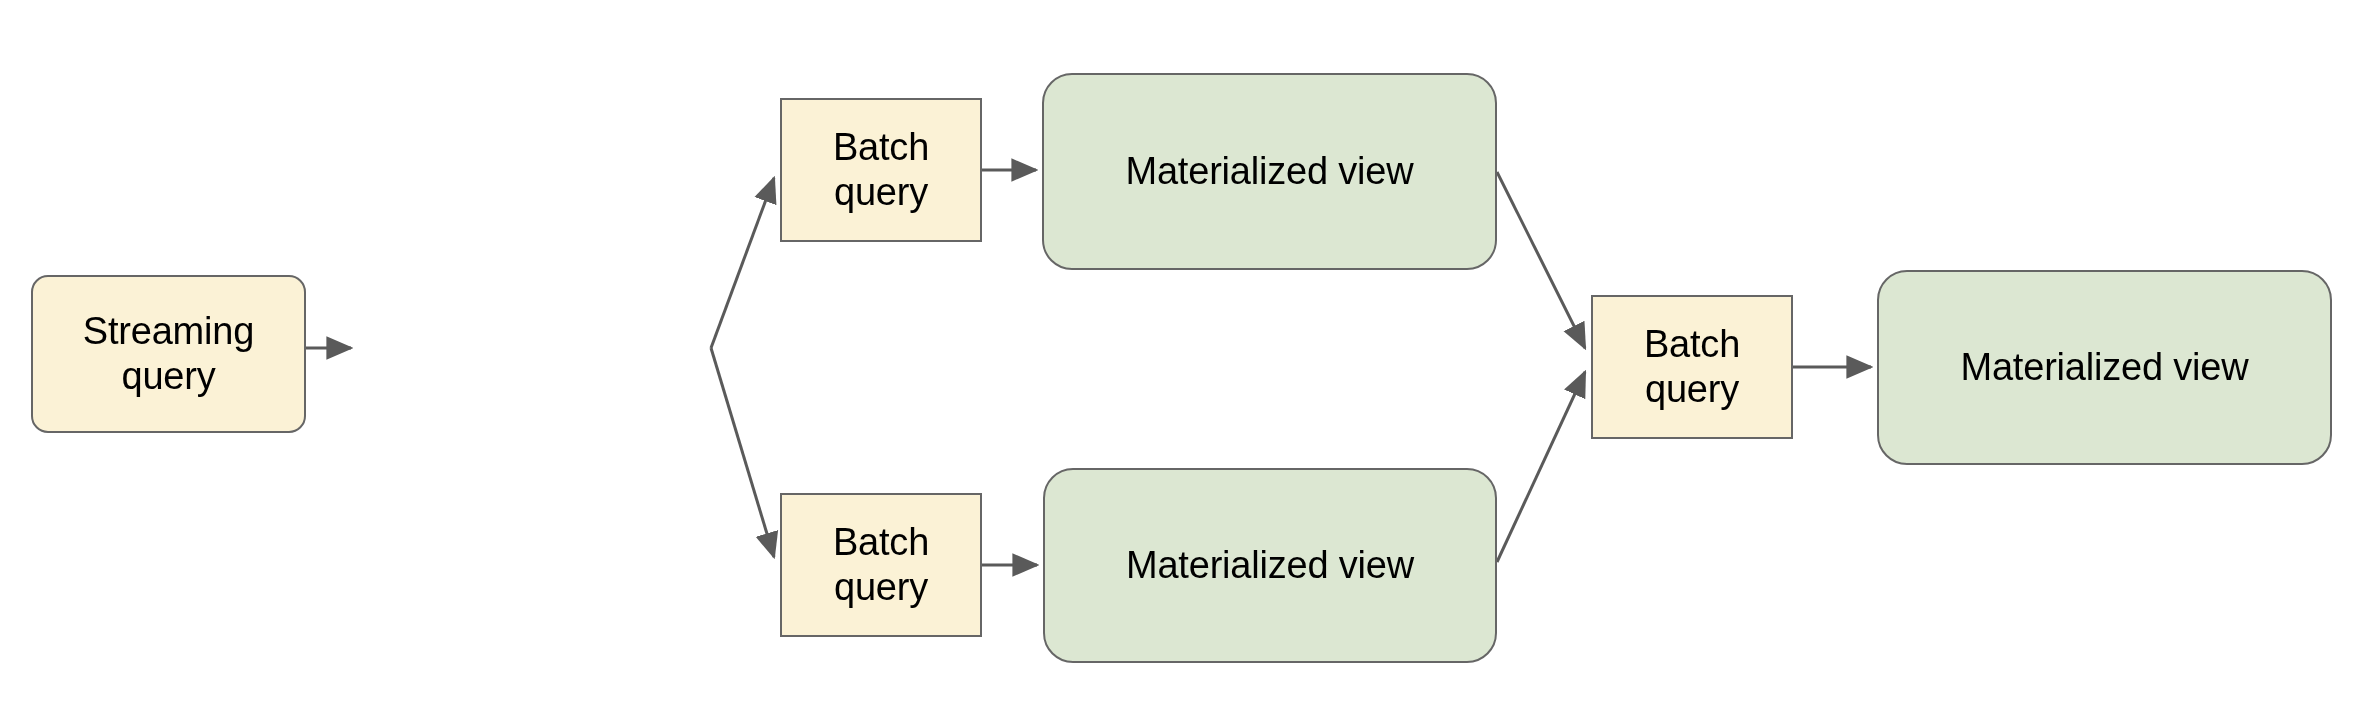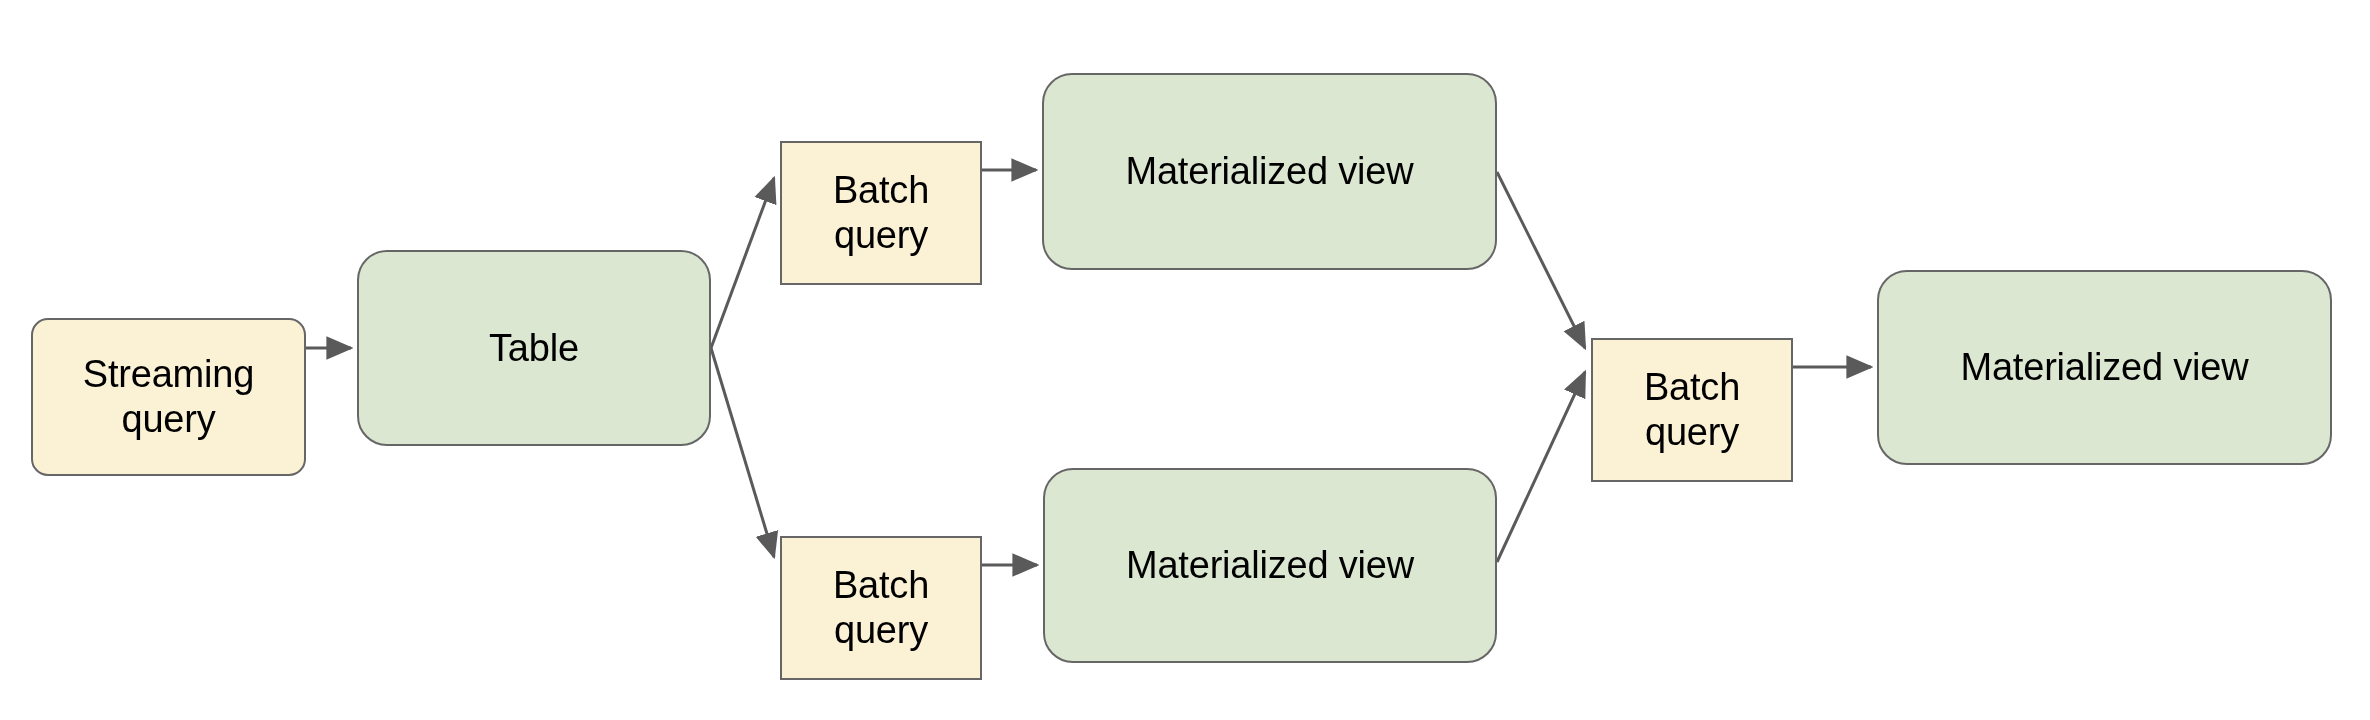--- a/index.html
+++ b/index.html
@@ -40,21 +40,20 @@
     z-index: 2;
   }
   .node .node-label {
     display: block;
     white-space: pre-line;
     padding: 0 8px;
   }
   .node.process {
     background: #FBF2D6;
     border-radius: 0;
-    margin-top: 43px;
   }
   .node.store {
     background: #DCE7D2;
     border-radius: 30px;
     align-items: center;
   }
 </style>
 </head>
 <body>
 
@@ -76,23 +75,20 @@
         <line x1="1497" y1="562" x2="1585" y2="372" marker-end="url(#arrowhead)"></line>
         <line x1="1793" y1="367" x2="1871" y2="367" marker-end="url(#arrowhead)"></line>
       </g>
   </svg>
 
   <div class="node process" style="left: 31px; top: 275px; width: 275px; height: 158px; border-radius: 17px;">
     <span class="node-label">Streaming
 query</span>
   </div>
 
-  <div class="node store" style="left: 357px; top: 250px; width: 354px; height: 196px;">
-    <span class="node-label">Table</span>
-  </div>
 
   <div class="node process" style="left: 780px; top: 98px; width: 202px; height: 144px;">
     <span class="node-label">Batch
 query</span>
   </div>
 
   <div class="node store" style="left: 1042px; top: 73px; width: 455px; height: 197px;">
     <span class="node-label">Materialized view</span>
   </div>
 

